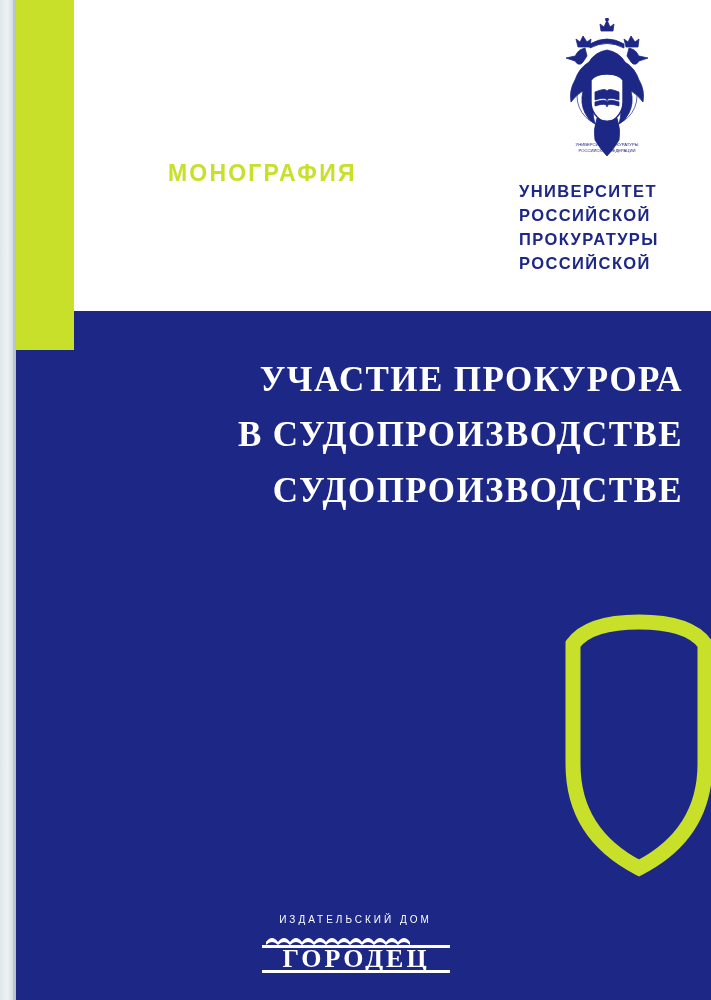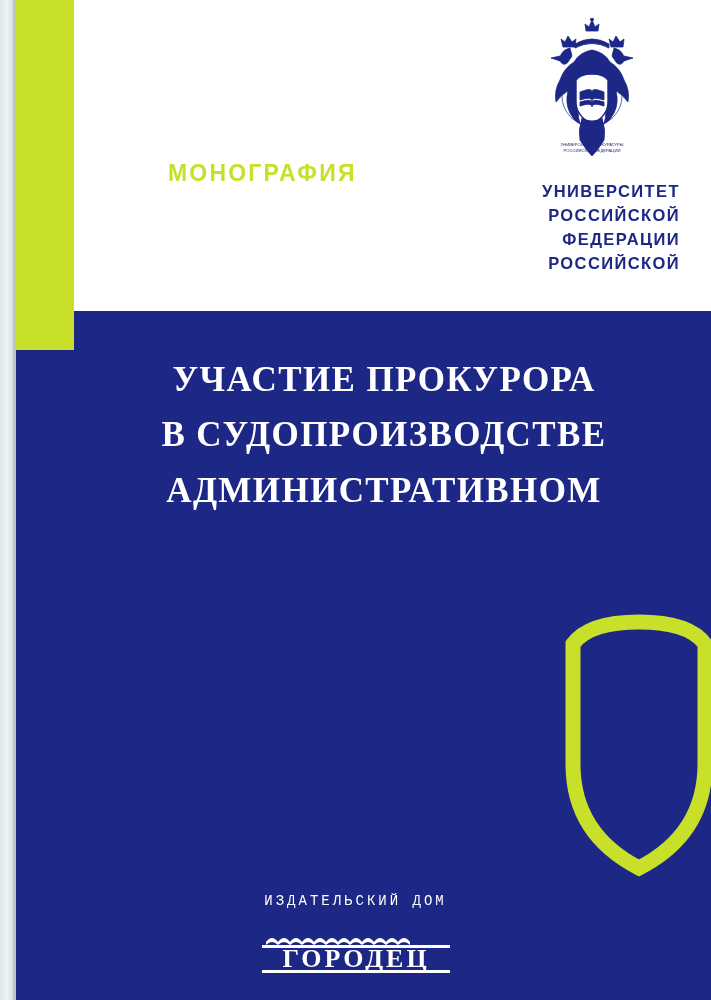--- a/index.html
+++ b/index.html
@@ -74,49 +74,49 @@
     color: #c8e02a;
     font-size: 23px;
     font-weight: bold;
     letter-spacing: 2.2px;
     font-family: "Liberation Sans", sans-serif;
   }
 
   
   .emblem-wrap {
     position: absolute;
-    left: 504px;
+    left: 519px;
     top: 18px;
     width: 176px;
     height: 280px;
-    text-align: right;
+    text-align: left;
   }
   .emblem {
     width: 124px;
     height: 150px;
     margin: 0 auto;
     display: block;
   }
   .uni-name {
     margin-top: 12px;
     color: #1d2785;
     font-size: 16.5px;
     font-weight: bold;
     line-height: 1.45;
     letter-spacing: 1.4px;
     font-family: "Liberation Sans", sans-serif;
   }
 
   
   .title-block {
     position: absolute;
-    left: 74px;
+    left: 63px;
     top: 352px;
     width: 620px;
-    text-align: center;
+    text-align: right;
     color: #ffffff;
   }
   .title-line {
     font-family: "Liberation Serif", serif;
     font-size: 35px;
     font-weight: bold;
     letter-spacing: 1.4px;
     line-height: 1.58;
     white-space: nowrap;
   }
@@ -133,24 +133,24 @@
   
   .publisher {
     position: absolute;
     left: 0;
     bottom: 26px;
     width: 711px;
     text-align: center;
   }
   .pub-label {
     color: #ffffff;
-    font-size: 14px;
+    font-size: 10px;
     letter-spacing: 3px;
-    font-family: Liberation Mono, monospace;
-    margin-bottom: 21px;
+    font-family: Liberation Sans, sans-serif;
+    margin-bottom: 5px;
   }
   .pub-logo {
     display: block;
     margin: 0 auto;
   }
 </style>
 </head>
 <body>
 
 <div class="page">
@@ -194,29 +194,29 @@
       </g>
       <g fill="none" stroke="#1d2785" stroke-width="0.7">
         <circle cx="62" cy="78" r="30"></circle>
       </g>
       <text x="62" y="128" text-anchor="middle" font-size="4.2" fill="#1d2785" font-family="Liberation Sans, sans-serif">УНИВЕРСИТЕТ ПРОКУРАТУРЫ</text>
       <text x="62" y="134" text-anchor="middle" font-size="4.2" fill="#1d2785" font-family="Liberation Sans, sans-serif">РОССИЙСКОЙ ФЕДЕРАЦИИ</text>
     </svg>
     <div class="uni-name">
       <div>УНИВЕРСИТЕТ</div>
       <div>РОССИЙСКОЙ</div>
-      <div>ФЕДЕРАЦИИ</div>
+      <div>ПРОКУРАТУРЫ</div>
       <div>РОССИЙСКОЙ</div>
     </div>
   </div>
 
   <div class="title-block">
     <div class="title-line">УЧАСТИЕ ПРОКУРОРА</div>
     <div class="title-line">В СУДОПРОИЗВОДСТВЕ</div>
-    <div class="title-line">АДМИНИСТРАТИВНОМ</div>
+    <div class="title-line">СУДОПРОИЗВОДСТВЕ</div>
   </div>
 
   <svg class="shield-deco" viewBox="0 0 230 300">
     <path d="M122 8 q-50 0 -66 22 l0 120 q0 70 66 104 q66 -34 66 -104 l0 -120 q-16 -22 -66 -22 z" fill="none" stroke="#c8e02a" stroke-width="15"></path>
   </svg>
 
   <div class="publisher">
     <div class="pub-label">ИЗДАТЕЛЬСКИЙ ДОМ</div>
     <svg class="pub-logo" width="196" height="44" viewBox="0 0 196 44">
       <g fill="#ffffff">

